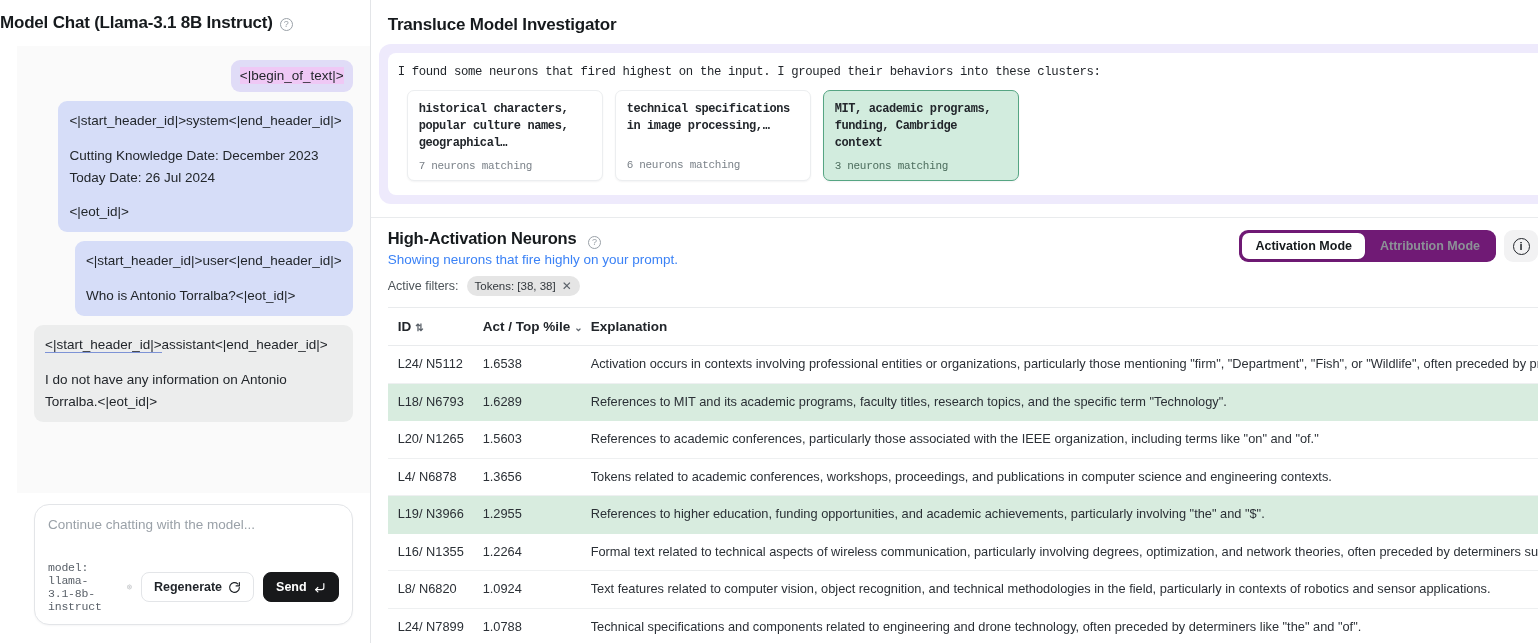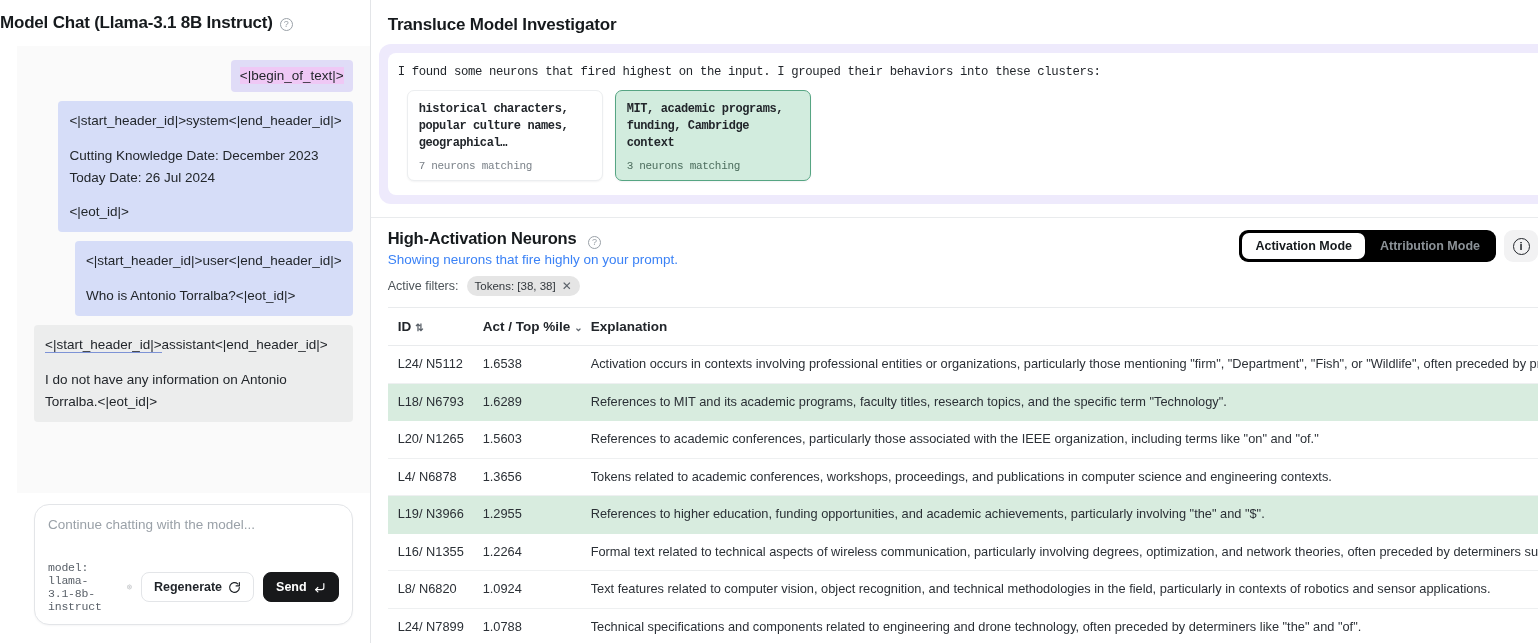--- a/index.html
+++ b/index.html
@@ -40,21 +40,21 @@
   .chat-scroll {
     flex: 1 1 auto;
     background: #fafafa;
     margin-left: 17px;
     padding: 14px 17px 10px 17px;
     overflow: hidden;
     display: flex; flex-direction: column;
     align-items: flex-end;
   }
   .bubble {
-    border-radius: 4px;
+    border-radius: 9px;
     padding: 9px 11px;
     font-size: 13.5px;
     line-height: 1.62;
     max-width: 300px;
     margin-bottom: 9px;
     word-wrap: break-word;
   }
   .bubble.user { background: #d6ddf8; color: #22262b; align-self: flex-end; }
   .bubble.bot  { background: #eceded; color: #22262b; align-self: flex-start; max-width: 400px; }
   .bubble.bot .seg-ul { border-bottom: 1.3px solid #7d93d6; }
@@ -142,21 +142,21 @@
   .filters-label { font-size: 12.5px; color: #4d5459; }
   .chip {
     background: #e5e5e5; border-radius: 11px;
     font-size: 11.5px; color: #33383d;
     padding: 3px 8px; display: flex; align-items: center; gap: 6px; cursor: pointer;
   }
   .chip-x { font-size: 12px; color: #5a6169; }
 
   .mode-group { display: flex; align-items: center; gap: 8px; padding: 1px 0 0 0; margin-right: 0; }
   .seg {
-    background: #000000; border-radius: 9px; padding: 3px; display: flex; gap: 2px;
+    background: #701a75; border-radius: 9px; padding: 3px; display: flex; gap: 2px;
   }
   .seg-btn {
     font-size: 12.5px; font-weight: 700; padding: 6px 13px;
     border-radius: 7px; cursor: pointer; color: #8c9297;
   }
   .seg-btn.on { background: #ffffff; color: #161a1d; box-shadow: 0 1px 2px rgba(16,24,40,.1); }
   .info-btn {
     background: #f2f2f3; border-radius: 9px; width: 34px; height: 32px;
     display: flex; align-items: center; justify-content: center; cursor: pointer;
   }
@@ -258,20 +258,24 @@
     <div class="ti-title">Transluce Model Investigator</div>
 
     <div class="banner">
       <div class="banner-inner">
         <div class="banner-text">I found some neurons that fired highest on the input. I grouped their behaviors into these clusters:</div>
         <div class="cards">
           <div class="card">
             <div class="card-label">historical characters, popular culture names, geographical…</div>
             <div class="card-count">7 neurons matching</div>
           </div>
+          <div class="card">
+            <div class="card-label">technical specifications in image processing,…</div>
+            <div class="card-count">6 neurons matching</div>
+          </div>
           <div class="card sel">
             <div class="card-label">MIT, academic programs, funding, Cambridge context</div>
             <div class="card-count">3 neurons matching</div>
           </div>
         </div>
       </div>
     </div>
 
     <div class="sec-div"></div>
 

